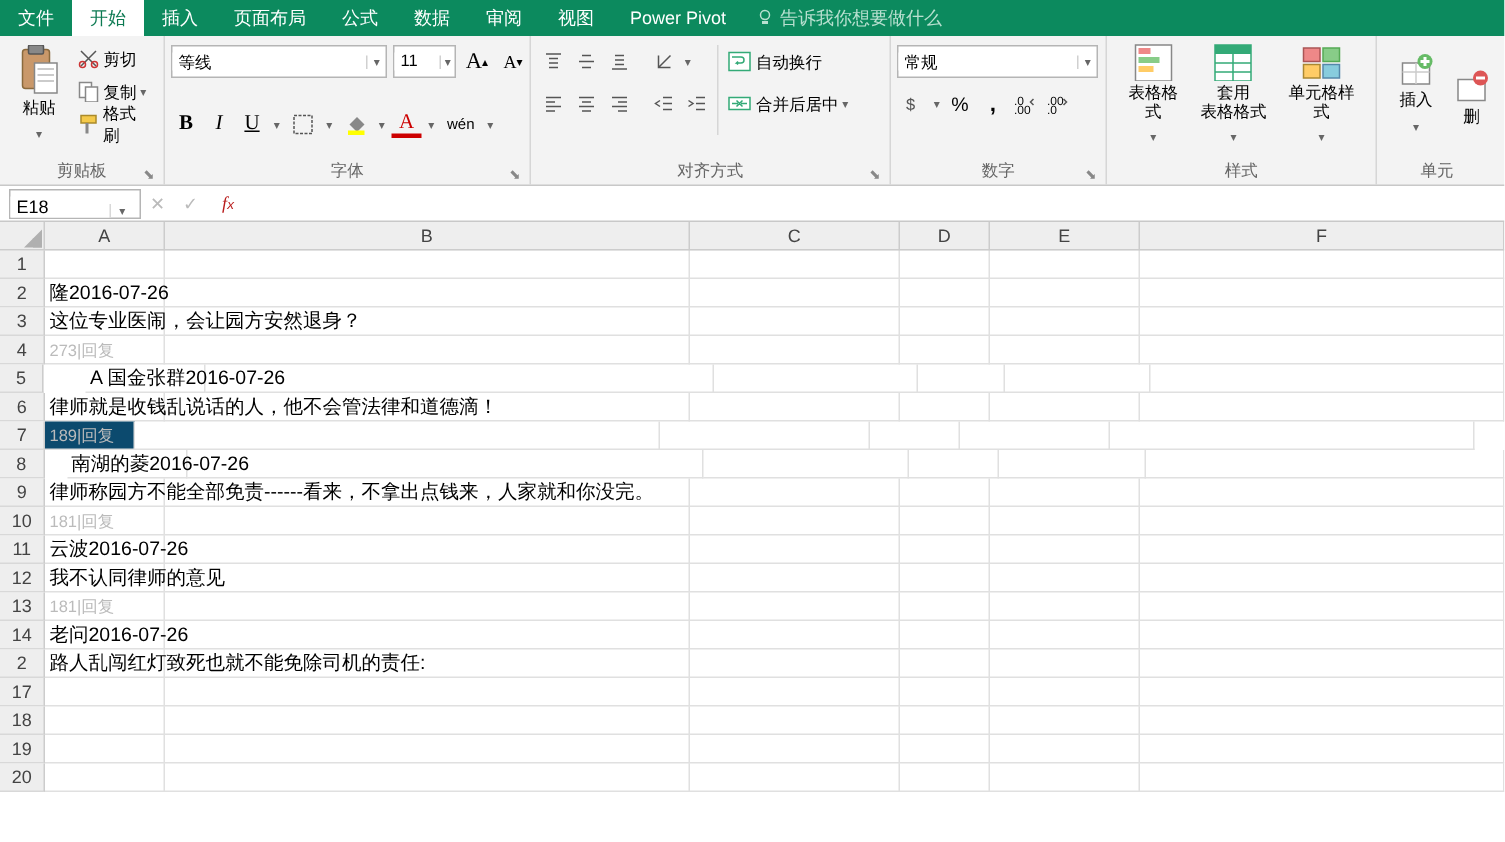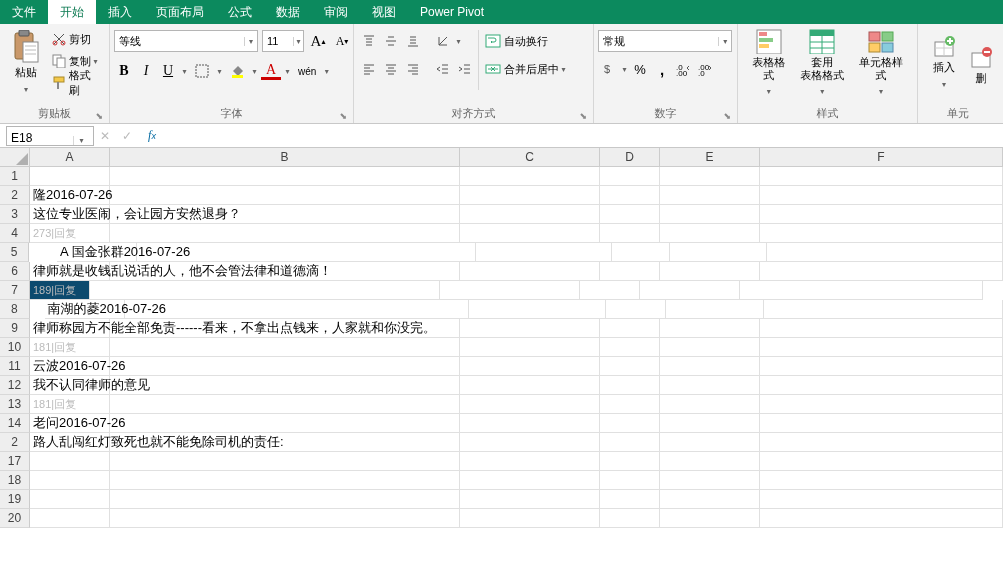--- a/index.html
+++ b/index.html
@@ -26,21 +26,21 @@
 .combo{display:flex;align-items:center;border:1px solid #b5b5b5;background:#fff;height:22px}
 .combo input{border:0;outline:0;padding:0 4px;font-size:11px;width:100%}
 .combo .ddp{width:14px;text-align:center;border-left:1px solid #d0d0d0;color:#666;font-size:8px}
 .sq{width:22px;height:22px;display:inline-flex;align-items:center;justify-content:center}
 .txtbtn{font-size:14px;font-family:"Times New Roman",serif;display:inline-flex;align-items:center;justify-content:center;width:20px;height:22px}
 .namebar{display:flex;height:24px;border-bottom:1px solid #c8c8c8;background:#fff;align-items:center}
 .namebox{border:1px solid #b5b5b5;height:20px;width:88px;margin:2px 0 2px 6px;display:flex;align-items:flex-end}
 .namebox input{border:0;outline:0;width:66px;padding:0 4px;font-size:12px}
 .namebox .ddp{width:16px;text-align:center;font-size:8px;color:#666;border-left:1px solid #d8d8d8}
 .fxwrap{display:flex;align-items:center;flex:1;height:24px}
-.fxico{width:28px;text-align:center;color:#0369a1;font-style:italic;font-family:serif}
+.fxico{width:28px;text-align:center;color:#b91c1c;font-style:italic;font-family:serif}
 .fxinput{flex:1;border:0;outline:0;height:20px;font-size:12px}
 .fxbtn{width:22px;text-align:center;color:#bbb}
 .sheet{position:relative;height:437px;overflow:hidden}
 .colhdrs{display:flex;position:sticky;top:0}
 .corner{width:30px;height:19px;background:#eee;border-right:1px solid #ccc;border-bottom:1px solid #ccc;display:flex;align-items:flex-end;justify-content:flex-end}
 .corner::after{content:"";border:6px solid transparent;border-right-color:#b0b0b0;border-bottom-color:#b0b0b0;margin:0 1px 1px 0}
 .ch{background:#eee;border-right:1px solid #ccc;border-bottom:1px solid #ccc;height:19px;display:flex;align-items:center;justify-content:center;font-size:12px;color:#444}
 .rw{display:flex;height:19px}
 .rh{width:30px;background:#eee;border-right:1px solid #ccc;border-bottom:1px solid #d8d8d8;display:flex;align-items:center;justify-content:center;font-size:12px;color:#444}
 .cell{border-right:1px solid #e0e0e0;border-bottom:1px solid #e0e0e0;padding:0 3px;font-size:13px;display:flex;align-items:center;overflow:visible;white-space:nowrap}
@@ -54,20 +54,27 @@
 <div class="tabbar">
   <div class="tab">文件</div>
   <div class="tab active">开始</div>
   <div class="tab">插入</div>
   <div class="tab">页面布局</div>
   <div class="tab">公式</div>
   <div class="tab">数据</div>
   <div class="tab">审阅</div>
   <div class="tab">视图</div>
   <div class="tab">Power Pivot</div>
+  <div class="tellme">
+    <svg width="12" height="12" viewBox="0 0 12 12">
+        <circle cx="6" cy="4" r="3" fill="none" stroke="#b8e0d0"></circle>
+        <path d="M4 8h4v2H4z" fill="#b8e0d0"></path>
+      </svg>
+    <span>告诉我你想要做什么</span>
+  </div>
 </div>
 
 <div class="ribbon">
 
   <div class="group" style="width:110px">
     <div class="group-body">
       <div class="bigbtn">
         <svg width="28" height="34" viewBox="0 0 28 34">
             <rect x="3" y="3" width="18" height="26" rx="2" fill="#c9986a" stroke="#8a6a3d"></rect>
             <rect x="7" y="0" width="10" height="6" rx="1" fill="#888" stroke="#555"></rect>
@@ -100,21 +107,21 @@
               <rect x="5" y="6" width="2" height="7" fill="#888"></rect>
             </svg>
             <span>格式刷</span>
           </div>
       </div>
     </div>
     <div class="group-label"><span>剪贴板</span><span class="launcher">⬊</span></div>
   </div>
 
   <div class="group" style="width:244px">
-    <div class="group-body col" style="gap:2px;padding-top:4px">
+    <div class="group-body col" style="gap:14px;padding-top:4px">
       <div class="row" style="gap:4px">
         <div class="combo" style="width:144px">
             <input value="等线" style="">
             <span class="ddp">▾</span>
           </div>
         <div class="combo" style="width:42px">
             <input value="11" style="">
             <span class="ddp">▾</span>
           </div>
         <span class="txtbtn" style="font-size:15px">A<sup style="font-size:8px">▴</sup></span>

